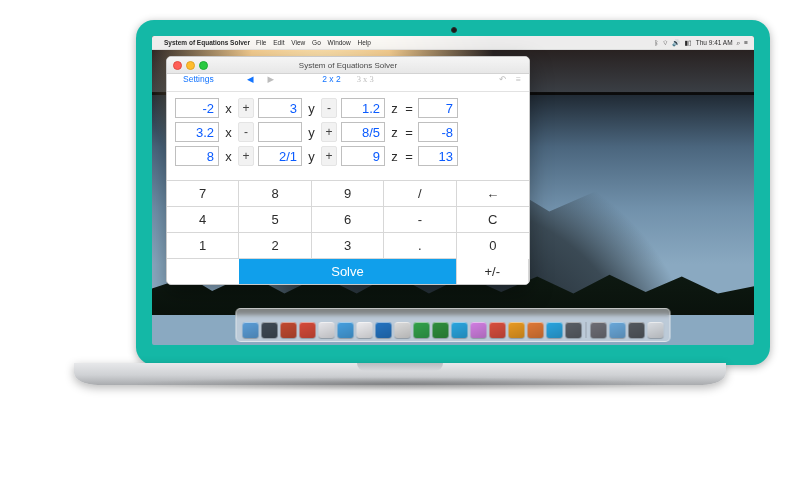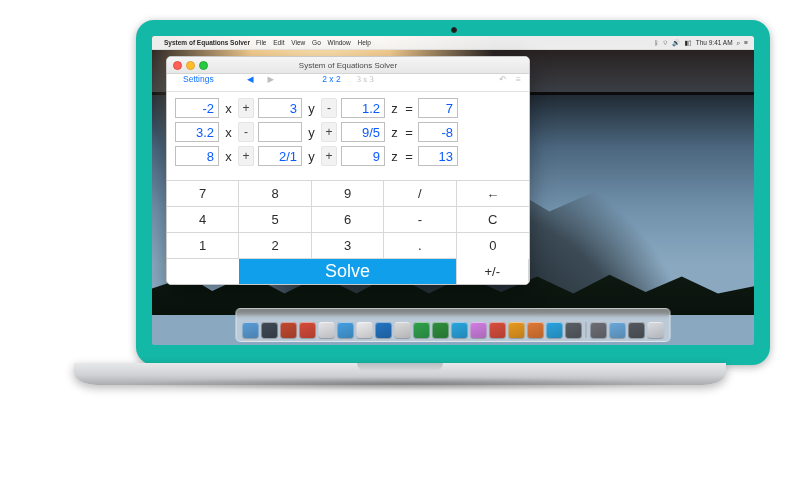--- a/index.html
+++ b/index.html
@@ -53,21 +53,21 @@
   .eqrow{display:flex;align-items:center;gap:4px;margin-bottom:4px;font-size:14px;color:#2c2c2c;}
   .coef{width:44px;height:20px;border:1px solid #bfbfbf;background:#fff;text-align:right;padding:0 4px;font-size:13px;color:#0a5bff;font-weight:500;line-height:20px;box-sizing:border-box;}
   .var{width:11px;text-align:center;font-size:13px;color:#2c2c2c;}
   .op{width:14px;height:18px;background:#f2f2f2;border:1px solid #e4e4e4;display:flex;align-items:center;justify-content:center;font-size:12px;color:#444;border-radius:2px;}
   .eq{width:10px;text-align:center;font-size:13px;color:#2c2c2c;}
   .rhs{width:40px;height:20px;border:1px solid #bfbfbf;background:#fff;text-align:right;padding:0 4px;font-size:13px;color:#0a5bff;font-weight:500;line-height:20px;box-sizing:border-box;}
   
   .keypad{border-top:1px solid #d7d7d7;display:grid;grid-template-columns:repeat(5,1fr);}
   .key{height:25px;border-right:1px solid #d7d7d7;border-bottom:1px solid #d7d7d7;display:flex;align-items:center;justify-content:center;font-size:13px;color:#2c2c2c;background:#fff;cursor:pointer;}
   .key:nth-child(5n){border-right:none;}
-  .key.solve{grid-column:2 / span 3;background:#109feb;color:#fff;font-size:18px;}
+  .key.solve{grid-column:2 / span 3;background:#109feb;color:#fff;font-size:13px;}
   .key.lastrow{border-bottom:none;}
 </style>
 </head>
 <body>
 
 <div class="laptop">
   <div class="screen-bezel">
     <div class="camera"></div>
     <div class="screen-inner">
       <div class="desktop">
@@ -136,21 +136,21 @@
               <div class="rhs">7</div>
             </div>
 
             <div class="eqrow">
               <div class="coef">3.2</div>
               <div class="var">x</div>
               <div class="op">-</div>
               <div class="coef"></div>
               <div class="var">y</div>
               <div class="op">+</div>
-              <div class="coef">9/5</div>
+              <div class="coef">8/5</div>
               <div class="var">z</div>
               <div class="eq">=</div>
               <div class="rhs">-8</div>
             </div>
 
             <div class="eqrow">
               <div class="coef">8</div>
               <div class="var">x</div>
               <div class="op">+</div>
               <div class="coef">2/1</div>

